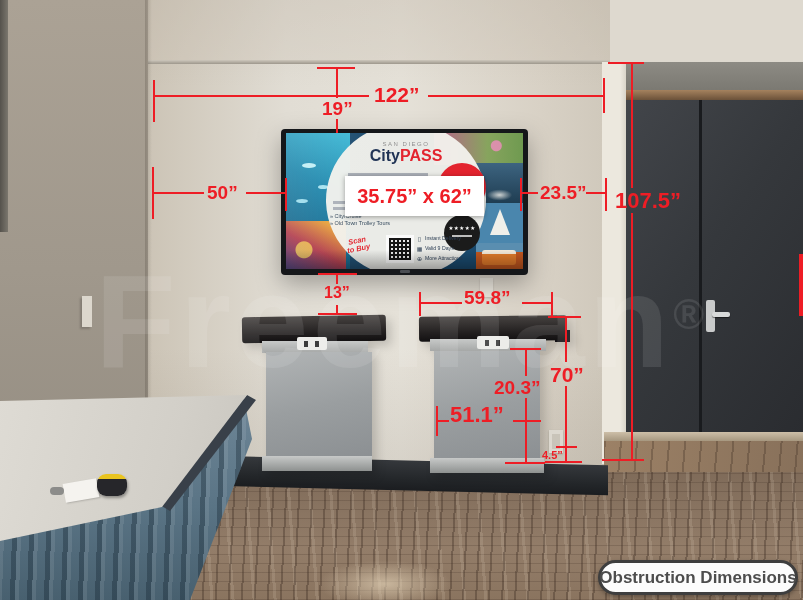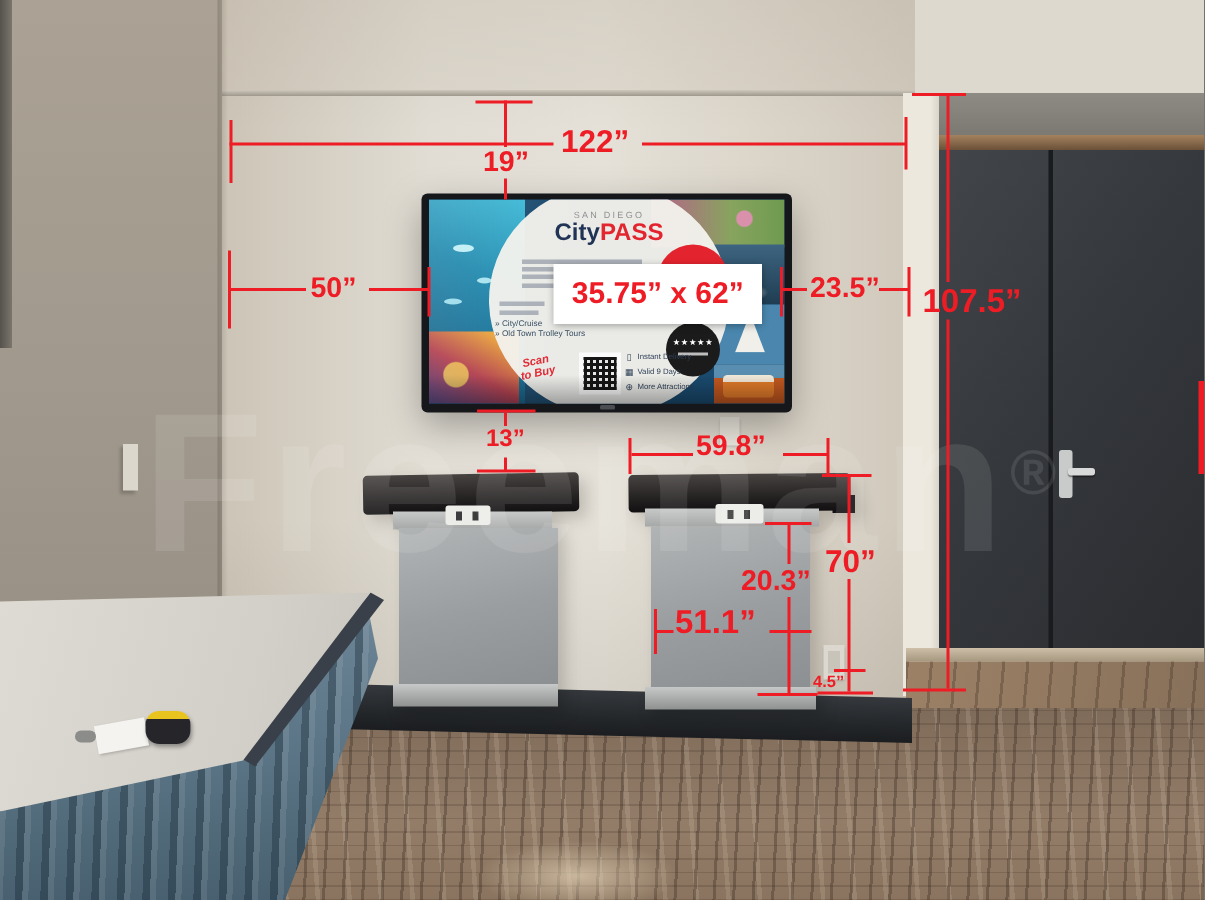--- a/index.html
+++ b/index.html
@@ -238,18 +238,23 @@
   <div class="dt" style="left:450px;top:404px;font-size:22px;">51.1”</div>
   <div class="rl" style="left:513px;top:420px;width:28px;height:2px;"></div>
 
   <div class="rl" style="left:556px;top:446px;width:21px;height:2px;"></div>
   <div class="dt" style="left:542px;top:450px;font-size:11px;">4.5”</div>
   <div class="rl" style="left:545px;top:461px;width:37px;height:2px;"></div>
 
   <div class="rl" style="left:799px;top:254px;width:4px;height:62px;"></div>
 
   <div class="a" style="left:345px;top:176px;width:139px;height:40px;background:#ffffff;z-index:45;
-              box-shadow:0 1px 5px rgba(0,0,0,.35);display:flex;align-items:center;justify-content:center;margin-left:24px;">
+              box-shadow:0 1px 5px rgba(0,0,0,.35);display:flex;align-items:center;justify-content:center;">
     <span style="color:#ee1d25;font-weight:700;font-size:20px;white-space:nowrap;">35.75” x 62”</span>
   </div>
 
+  <div class="a" style="left:598px;top:560px;width:194px;height:29px;background:#fcfcfc;border:3px solid #3e3e3e;
+              border-radius:18px;z-index:50;display:flex;align-items:center;justify-content:center;
+              box-shadow:0 2px 4px rgba(0,0,0,.3);">
+    <span style="font-size:17px;font-weight:700;color:#4d4d4d;white-space:nowrap;">Obstruction Dimensions</span>
+  </div>
 
 </div>
 
 </body></html>

